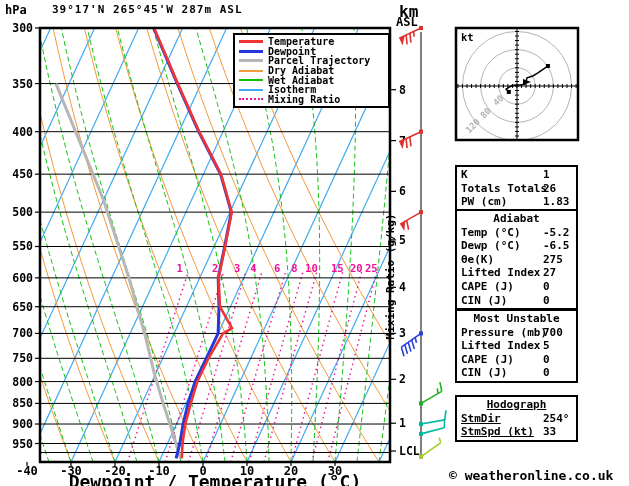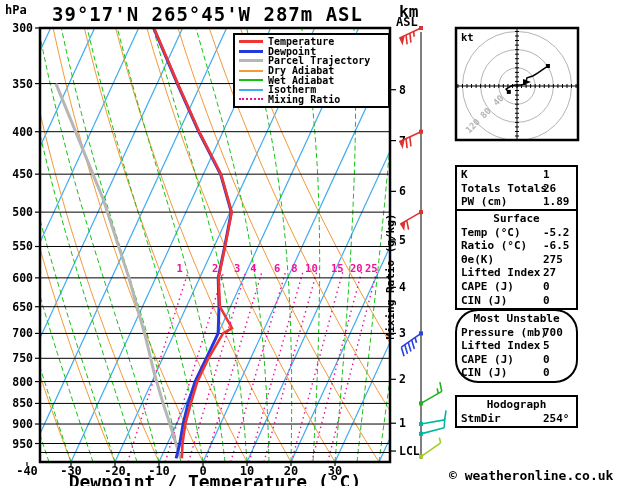--- a/index.html
+++ b/index.html
@@ -1,21 +1,21 @@
 <!DOCTYPE html>
 <html><head>
 <meta charset="utf-8">
 <style>
   html,body{margin:0;padding:0;background:#fff;}
   #stage{position:relative;width:629px;height:486px;background:#fff;overflow:hidden;
          font-family:"DejaVu Sans Mono","Liberation Mono",monospace;color:#000;}
   #chart-svg{position:absolute;left:0;top:0;}
   .abs{position:absolute;white-space:pre;}
   .b{font-weight:bold;}
-  #page-title{left:52px;top:3px;font-size:19px;letter-spacing:1px;}
+  #page-title{left:52px;top:3px;font-size:11px;letter-spacing:1px;}
   #hpa-label{left:5px;top:3px;font-size:12px;}
   #km-label{left:399px;top:2px;font-size:16px;}
   #asl-label{left:396px;top:15px;font-size:12px;}
   #datetime{left:408px;top:3px;font-size:12.5px;}
   #xaxis-title{left:40px;top:471px;width:350px;text-align:center;font-size:18px;}
   #mixratio-axis{left:310px;top:270px;width:160px;text-align:center;font-size:11px;
                  transform:rotate(-90deg);transform-origin:center;}
   #footer-credit{left:441px;top:468px;font-size:13px;margin-left:8px;}
   #legend-box{left:233px;top:33px;width:157px;background:#fff;border:2px solid #000;
               padding:2px 16px 2px 4px;box-sizing:border-box;}
@@ -315,38 +315,39 @@
 <div class="abs b" id="page-title">39°17'N 265°45'W 287m ASL</div>
 <div class="abs b" id="km-label">km</div>
 <div class="abs b" id="asl-label">ASL</div>
 <div class="abs b" id="xaxis-title">Dewpoint / Temperature (°C)</div>
 <div class="abs b" id="mixratio-axis">Mixing Ratio (g/kg)</div>
 <div class="abs" id="legend-box"><div class="legend-row"><div class="legend-swatch" style="border-top: 3px solid rgb(240, 52, 52);"></div><span>Temperature</span></div><div class="legend-row"><div class="legend-swatch" style="border-top: 3px solid rgb(35, 55, 221);"></div><span>Dewpoint</span></div><div class="legend-row"><div class="legend-swatch" style="border-top: 3px solid rgb(182, 182, 182);"></div><span>Parcel Trajectory</span></div><div class="legend-row"><div class="legend-swatch" style="border-top: 2px solid rgb(243, 154, 58);"></div><span>Dry Adiabat</span></div><div class="legend-row"><div class="legend-swatch" style="border-top: 2px solid rgb(18, 194, 18);"></div><span>Wet Adiabat</span></div><div class="legend-row"><div class="legend-swatch" style="border-top: 2px solid rgb(63, 170, 242);"></div><span>Isotherm</span></div><div class="legend-row"><div class="legend-swatch" style="border-top: 2px dotted rgb(238, 17, 153);"></div><span>Mixing Ratio</span></div></div>
 <div id="tables-root">
       <div class="tbl" style="top: 165px;">
         <div class="tbl-row"><span>K</span><span class="tbl-val">1</span></div>
         <div class="tbl-row"><span>Totals Totals</span><span class="tbl-val">26</span></div>
-        <div class="tbl-row"><span>PW (cm)</span><span class="tbl-val">1.89</span></div>
+        <div class="tbl-row"><span>PW (cm)</span><span class="tbl-val">1.83</span></div>
       </div>
       <div class="tbl" style="top: 209px;">
-        <div class="tbl-header">Surface</div>
+        <div class="tbl-header">Adiabat</div>
         <div class="tbl-row"><span>Temp (°C)</span><span class="tbl-val">-5.2</span></div>
-        <div class="tbl-row"><span>Ratio (°C)</span><span class="tbl-val">-6.5</span></div>
+        <div class="tbl-row"><span>Dewp (°C)</span><span class="tbl-val">-6.5</span></div>
         <div class="tbl-row"><span>θe(K)</span><span class="tbl-val">275</span></div>
         <div class="tbl-row"><span>Lifted Index</span><span class="tbl-val">27</span></div>
         <div class="tbl-row"><span>CAPE (J)</span><span class="tbl-val">0</span></div>
         <div class="tbl-row"><span>CIN (J)</span><span class="tbl-val">0</span></div>
       </div>
-      <div class="tbl" style="top: 309px; border-radius: 23px;">
+      <div class="tbl" style="top: 309px;">
         <div class="tbl-header">Most Unstable</div>
         <div class="tbl-row"><span>Pressure (mb)</span><span class="tbl-val">700</span></div>
         <div class="tbl-row"><span>Lifted Index</span><span class="tbl-val">5</span></div>
         <div class="tbl-row"><span>CAPE (J)</span><span class="tbl-val">0</span></div>
         <div class="tbl-row"><span>CIN (J)</span><span class="tbl-val">0</span></div>
       </div>
-      <div class="tbl" style="top: 395px;">
+      <div class="tbl" style="top: 395px; text-decoration: underline;">
         <div class="tbl-header">Hodograph</div>
         <div class="tbl-row"><span>StmDir</span><span class="tbl-val">254°</span></div>
+        <div class="tbl-row"><span>StmSpd (kt)</span><span class="tbl-val">33</span></div>
       </div>
     </div>
 <div class="abs b" id="footer-credit">© weatheronline.co.uk</div>
 
 </div>
 
 </body></html>

